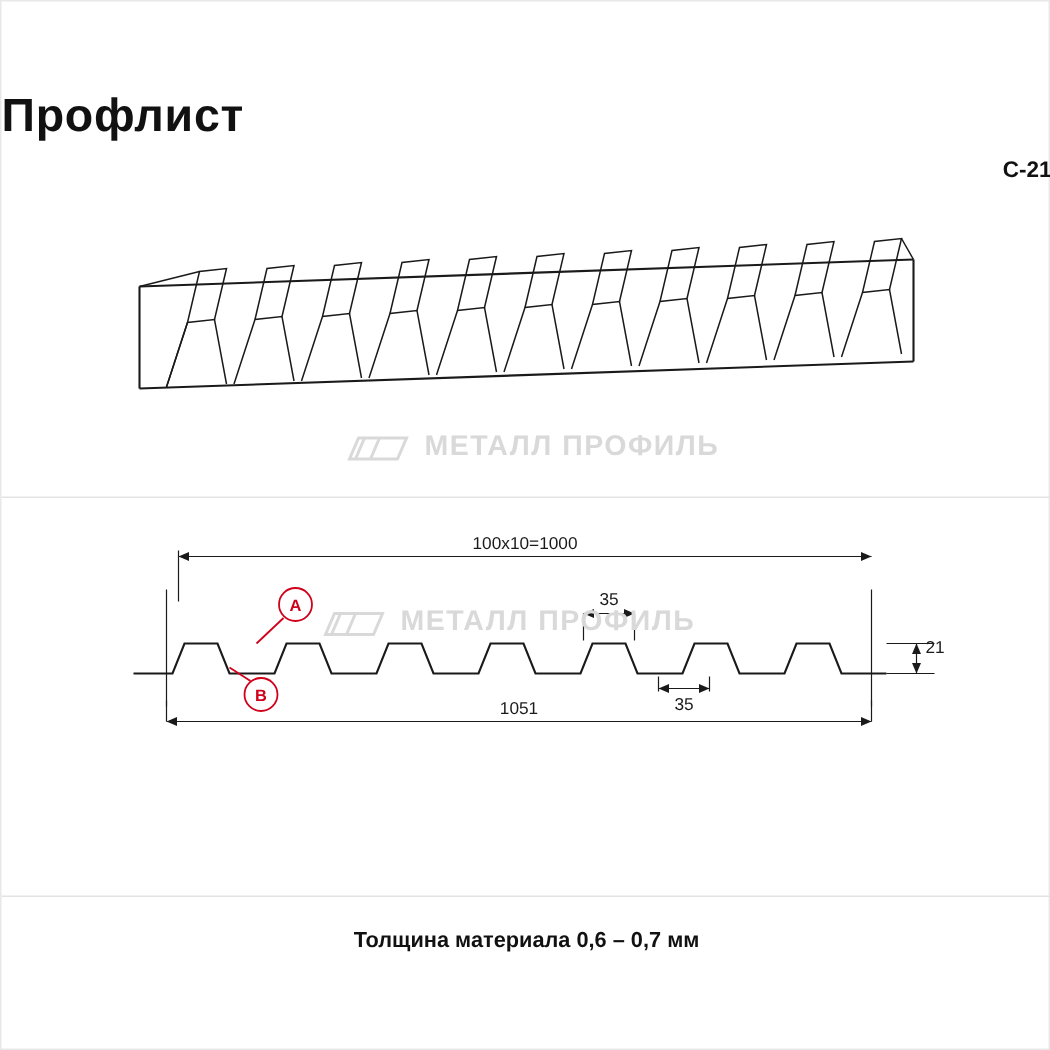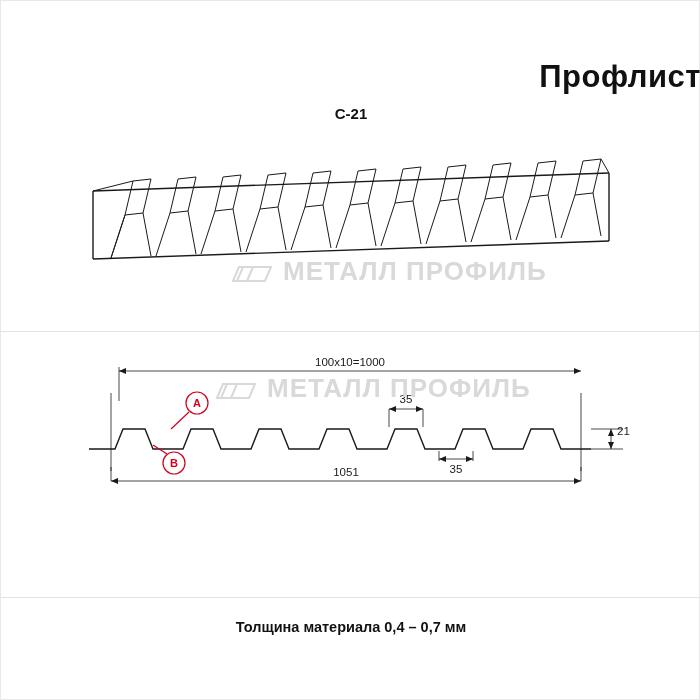--- a/index.html
+++ b/index.html
@@ -20,32 +20,32 @@
     width: 700px;
     height: 700px;
     box-sizing: border-box;
     border: 1px solid #e8e8e8;
   }
   .title {
     position: absolute;
     top: 58px;
     left: 0;
     width: 700px;
-    text-align: right;
+    text-align: left;
     font-size: 31px;
     font-weight: bold;
     letter-spacing: 0.5px;
     color: #111;
   }
   .subtitle {
     position: absolute;
     top: 104px;
     left: 0;
     width: 700px;
-    text-align: center;
+    text-align: right;
     font-size: 15px;
     font-weight: bold;
     color: #111;
   }
   .hero {
     position: absolute;
     top: 150px;
     left: 80px;
     width: 540px;
     height: 140px;
@@ -66,24 +66,25 @@
     text-align: center;
     font-size: 14.5px;
     font-weight: bold;
     color: #111;
   }
   .wm {
     position: absolute;
     pointer-events: none;
     user-select: none;
     color: #d9d9d9;
-    font-size: 26px;
+    font-size: 19px;
     font-weight: bold;
     letter-spacing: 1px;
     white-space: nowrap;
+    margin-top: 28px;
   }
   .wm1 { top: 255px; left: 228px; }
   .wm2 { top: 372px; left: 212px; }
   .wm-ico {
     display: inline-block;
     vertical-align: middle;
     margin-right: 8px;
   }
   svg { display: block; overflow: visible; }
   .ln { stroke: #1a1a1a; fill: none; }
@@ -256,15 +257,15 @@
   <div class="wm wm2">
     <span class="wm-ico">
       <svg width="46" height="28" viewBox="0 0 46 28">
         <path d="M4 22 L10 8 L42 8 L36 22 Z" fill="none" stroke="#d9d9d9" stroke-width="2"></path>
         <path d="M14 8 L8 22" fill="none" stroke="#d9d9d9" stroke-width="2"></path>
         <path d="M24 8 L18 22" fill="none" stroke="#d9d9d9" stroke-width="2"></path>
       </svg>
     </span><span>МЕТАЛЛ ПРОФИЛЬ</span>
   </div>
 
-  <div class="footer">Толщина материала 0,4 – 0,7 мм</div>
+  <div class="footer">Толщина материала 0,6 – 0,7 мм</div>
 
 </div>
 
 </body></html>

